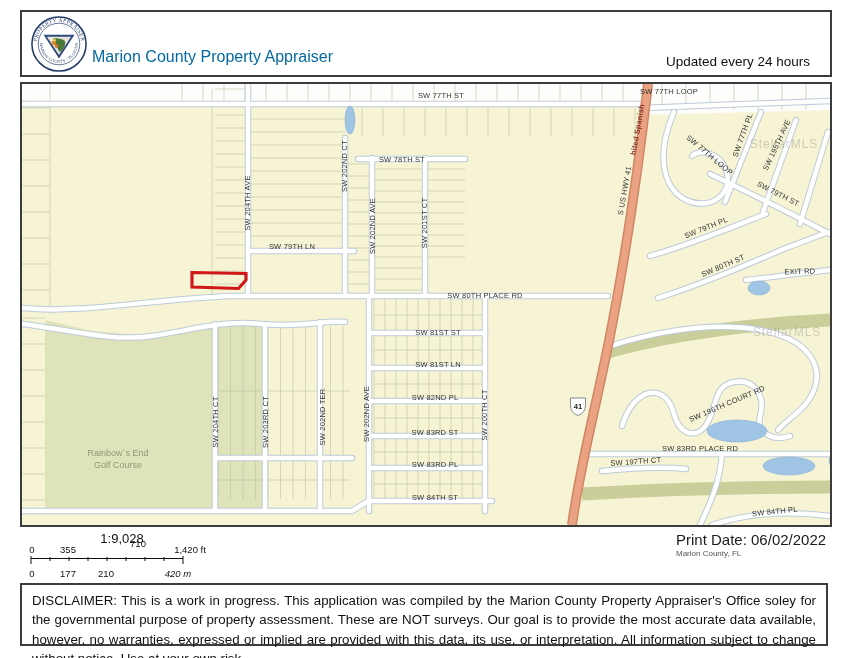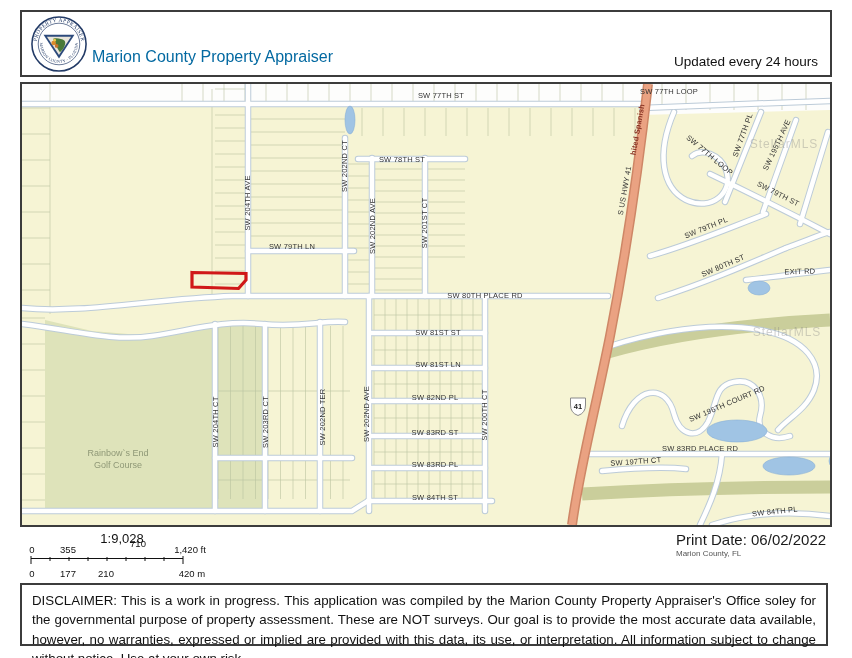--- a/index.html
+++ b/index.html
@@ -4,21 +4,21 @@
 <style>
   html,body{margin:0;padding:0;background:#fff;}
   .page{position:relative;width:852px;height:658px;background:#fff;
         font-family:"Liberation Sans",sans-serif;overflow:hidden;}
   
   .hdr{position:absolute;left:20px;top:10px;width:808px;height:63px;
        border:2px solid #3c3c3c;background:#fff;}
   .hdr-logo{position:absolute;left:8px;top:3px;width:58px;height:58px;}
   .hdr-title{position:absolute;left:70px;top:10px;font-size:18px;font-weight:bold;color:#111;}
   .hdr-sub{position:absolute;left:70px;top:36px;font-size:16px;color:#0369a1;}
-  .hdr-upd{position:absolute;right:12px;bottom:6px;font-size:13.5px;color:#111;text-align:right;}
+  .hdr-upd{position:absolute;right:20px;bottom:6px;font-size:13.5px;color:#111;text-align:right;}
   
   .mapbox{position:absolute;left:20px;top:82px;width:808px;height:441px;
           border:2px solid #3c3c3c;background:#f6f4d4;}
   .mapbox svg{display:block;}
   
   .scale{position:absolute;left:28px;top:531px;width:210px;height:50px;font-size:9.5px;color:#111;}
   .scale .ratio{position:absolute;left:18px;top:0;width:152px;text-align:center;font-size:13px;}
   .scale .lbl{position:absolute;transform:translateX(-50%);white-space:nowrap;}
   .scale svg{position:absolute;left:2px;top:25px;}
   
@@ -456,21 +456,21 @@
         <line x1="58" y1="1" x2="58" y2="5"></line>
           <line x1="77" y1="1" x2="77" y2="5"></line>
         <line x1="96" y1="1" x2="96" y2="5"></line>
           <line x1="115" y1="1" x2="115" y2="5"></line>
         <line x1="134" y1="1" x2="134" y2="5"></line>
       </g>
     </svg>
     <div class="lbl" style="left:4px;top:37px;">0</div>
     <div class="lbl" style="left:40px;top:37px;">177</div>
     <div class="lbl" style="left:78px;top:37px;">210</div>
-    <div class="lbl" style="left:164px;top:37px;">420 m</div>
+    <div class="lbl" style="left:150px;top:37px;font-style:italic;">420 m</div>
   </div>
 
   <div class="pdate">
     <div class="d1">Print Date: 06/02/2022</div>
     <div class="d2">Marion County, FL</div>
   </div>
 
   <div class="disc">
     <p>DISCLAIMER: This is a work in progress. This application was compiled by the Marion County Property Appraiser's Office soley for the governmental purpose of property assessment. These are NOT surveys. Our goal is to provide the most accurate data available, however, no warranties, expressed or implied are provided with this data, its use, or interpretation. All information subject to change without notice. Use at your own risk.</p>
   </div>

